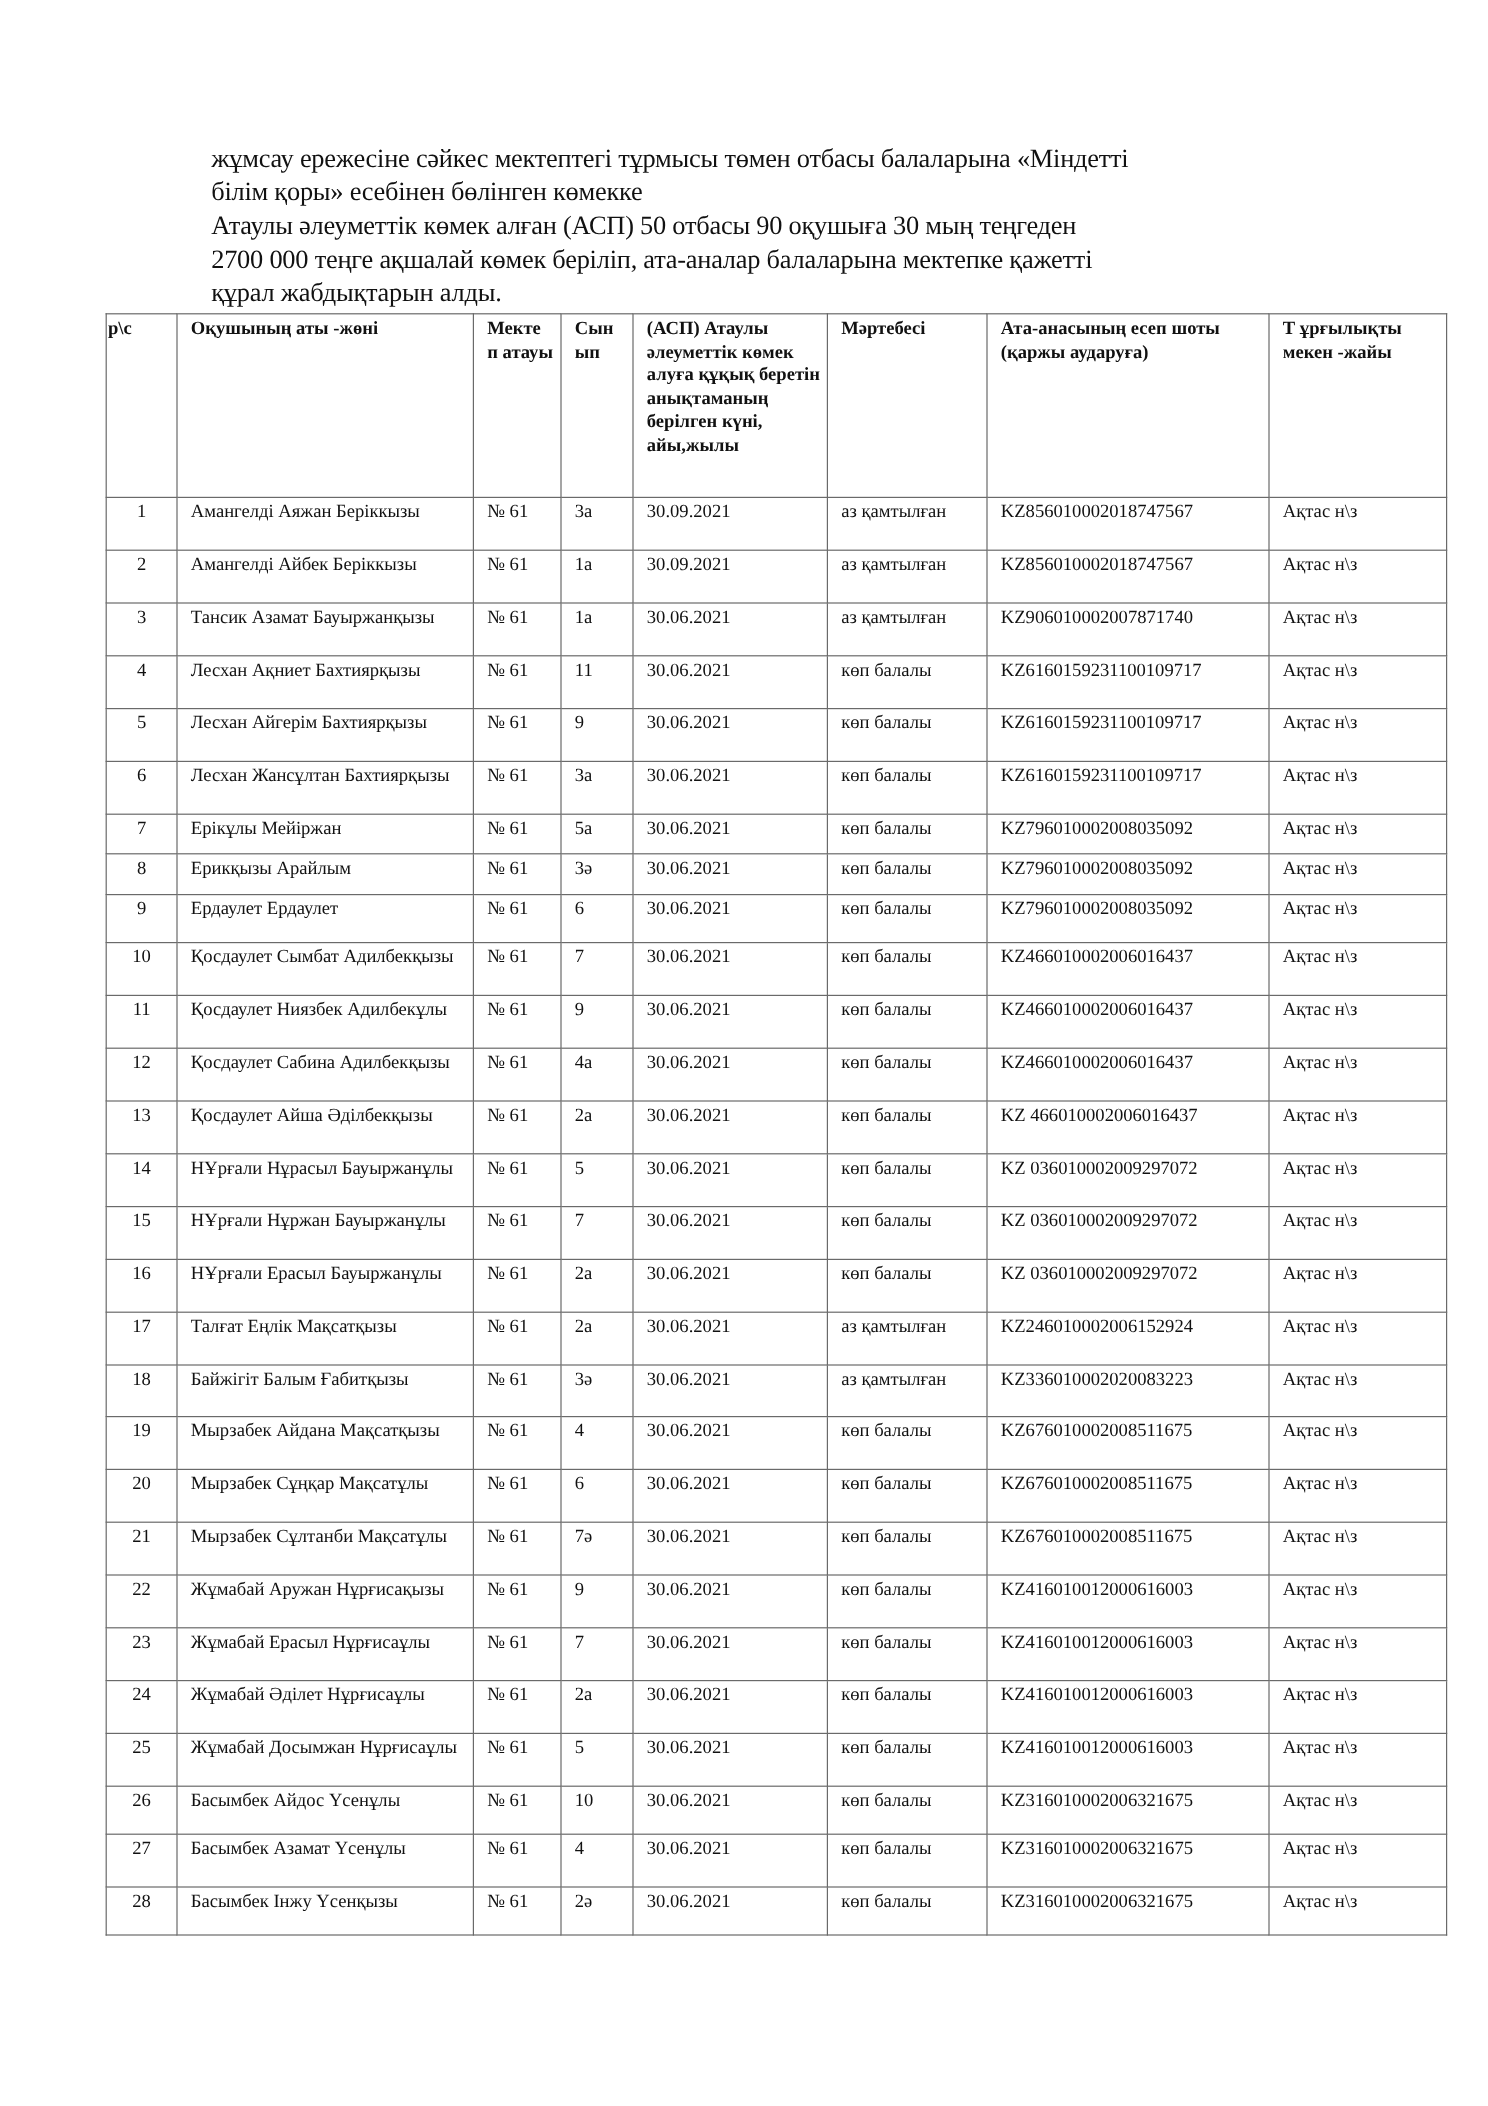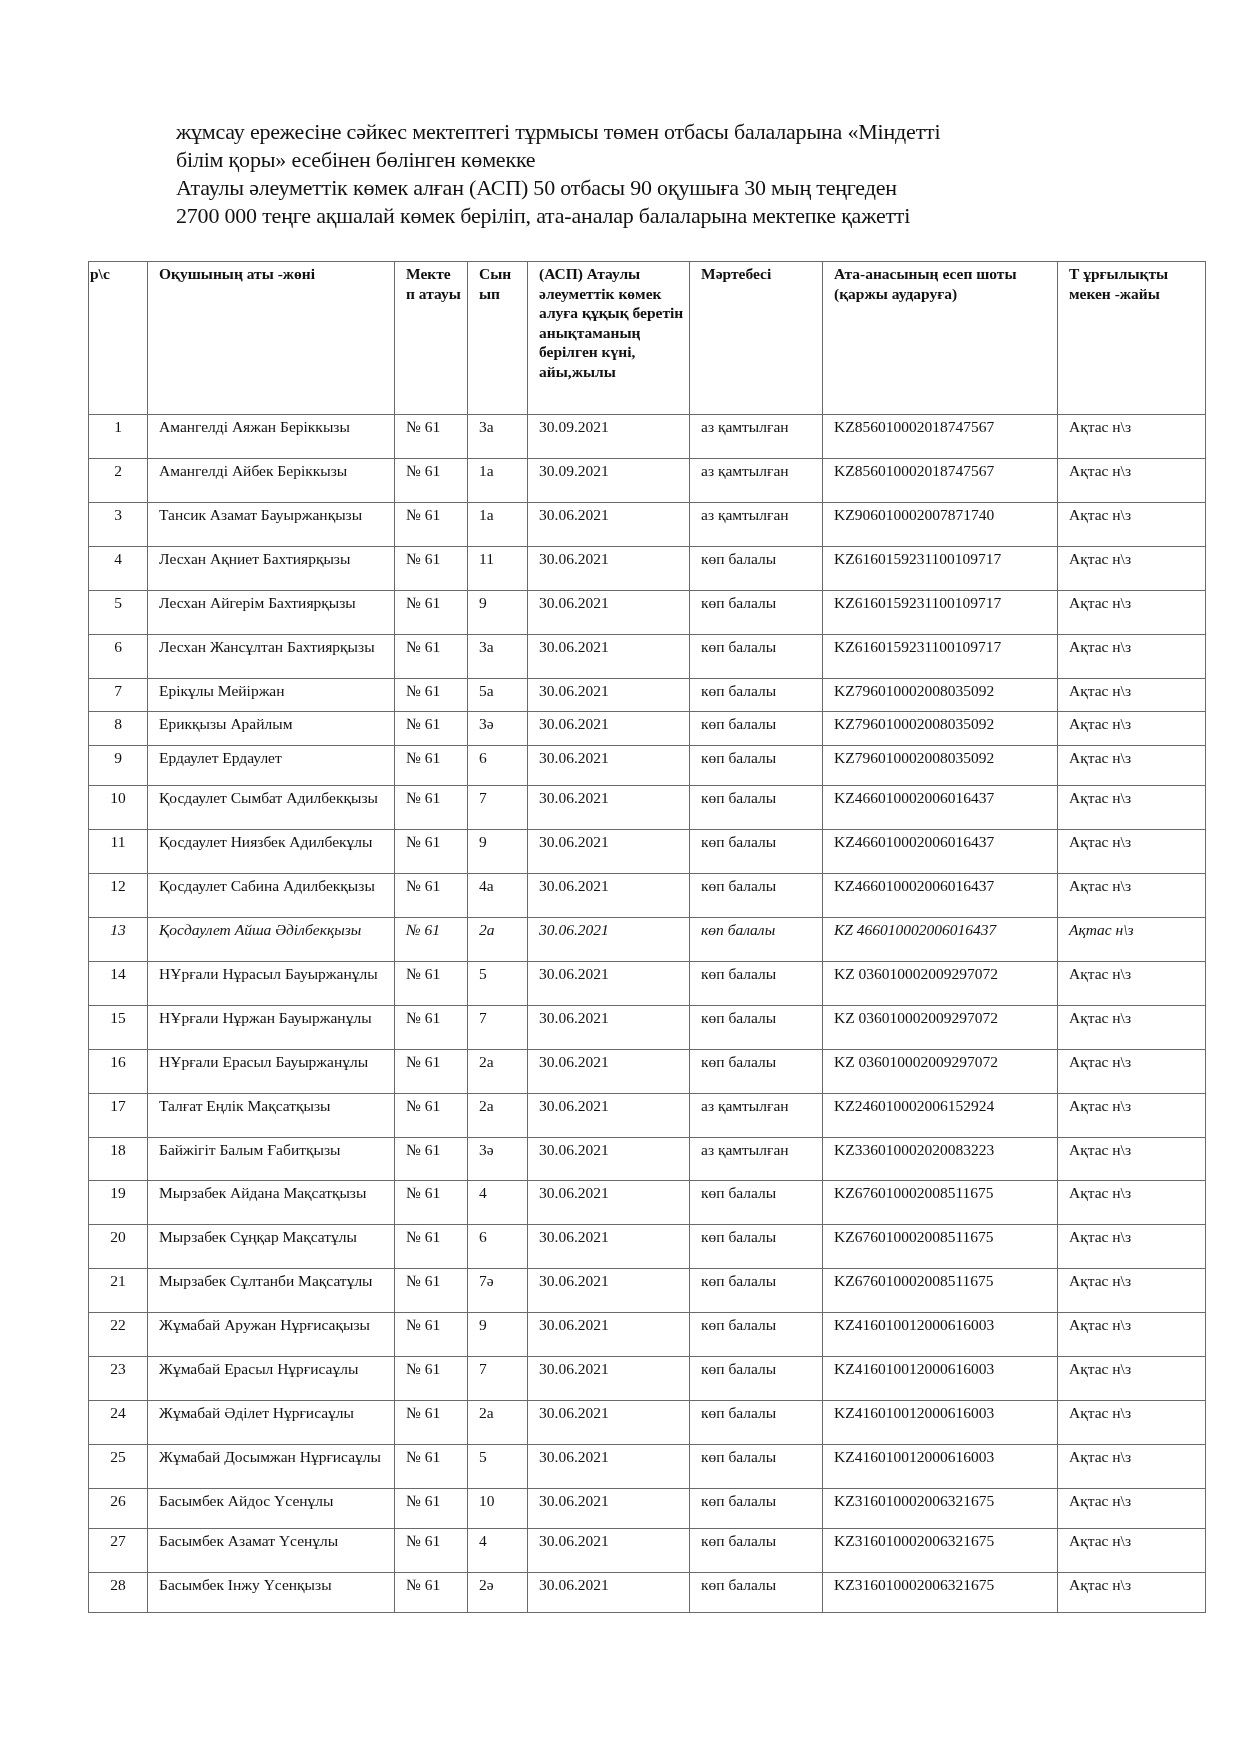--- a/index.html
+++ b/index.html
@@ -30,20 +30,21 @@
     .name { white-space: normal; }
   </style>
 </head>
 <body>
 
 <div class="intro">
   <p class="l">жұмсау ережесіне сәйкес мектептегі тұрмысы төмен  отбасы балаларына «Міндетті</p>
   <p class="l">білім  қоры»  есебінен  бөлінген  көмекке</p>
   <p class="l">Атаулы  әлеуметтік  көмек  алған  (АСП)  50  отбасы  90  оқушыға  30  мың  теңгеден</p>
   <p class="l">2700 000 теңге  ақшалай  көмек  беріліп, ата-аналар  балаларына  мектепке қажетті</p>
+  <p class="l">құрал  жабдықтарын  алды.</p>
 </div>
 
 <table class="tbl">
   <colgroup>
     <col style="width:59px">
     <col style="width:247px">
     <col style="width:73px">
     <col style="width:60px">
     <col style="width:162px">
     <col style="width:133px">
@@ -176,21 +177,21 @@
       <tr style="height: 44px;">
         <td class="num">12</td>
         <td class="name">Қосдаулет  Сабина Адилбекқызы</td>
         <td>№ 61</td>
         <td>4а</td>
         <td>30.06.2021</td>
         <td>көп балалы</td>
         <td>KZ466010002006016437</td>
         <td>Ақтас н\з</td>
       </tr>
-      <tr style="height: 44px; font-style: italic;">
+      <tr style="height: 44px;">
         <td class="num">13</td>
         <td class="name">Қосдаулет  Айша Әділбекқызы</td>
         <td>№ 61</td>
         <td>2а</td>
         <td>30.06.2021</td>
         <td>көп балалы</td>
         <td>KZ 466010002006016437</td>
         <td>Ақтас н\з</td>
       </tr>
       <tr style="height: 44px;">

